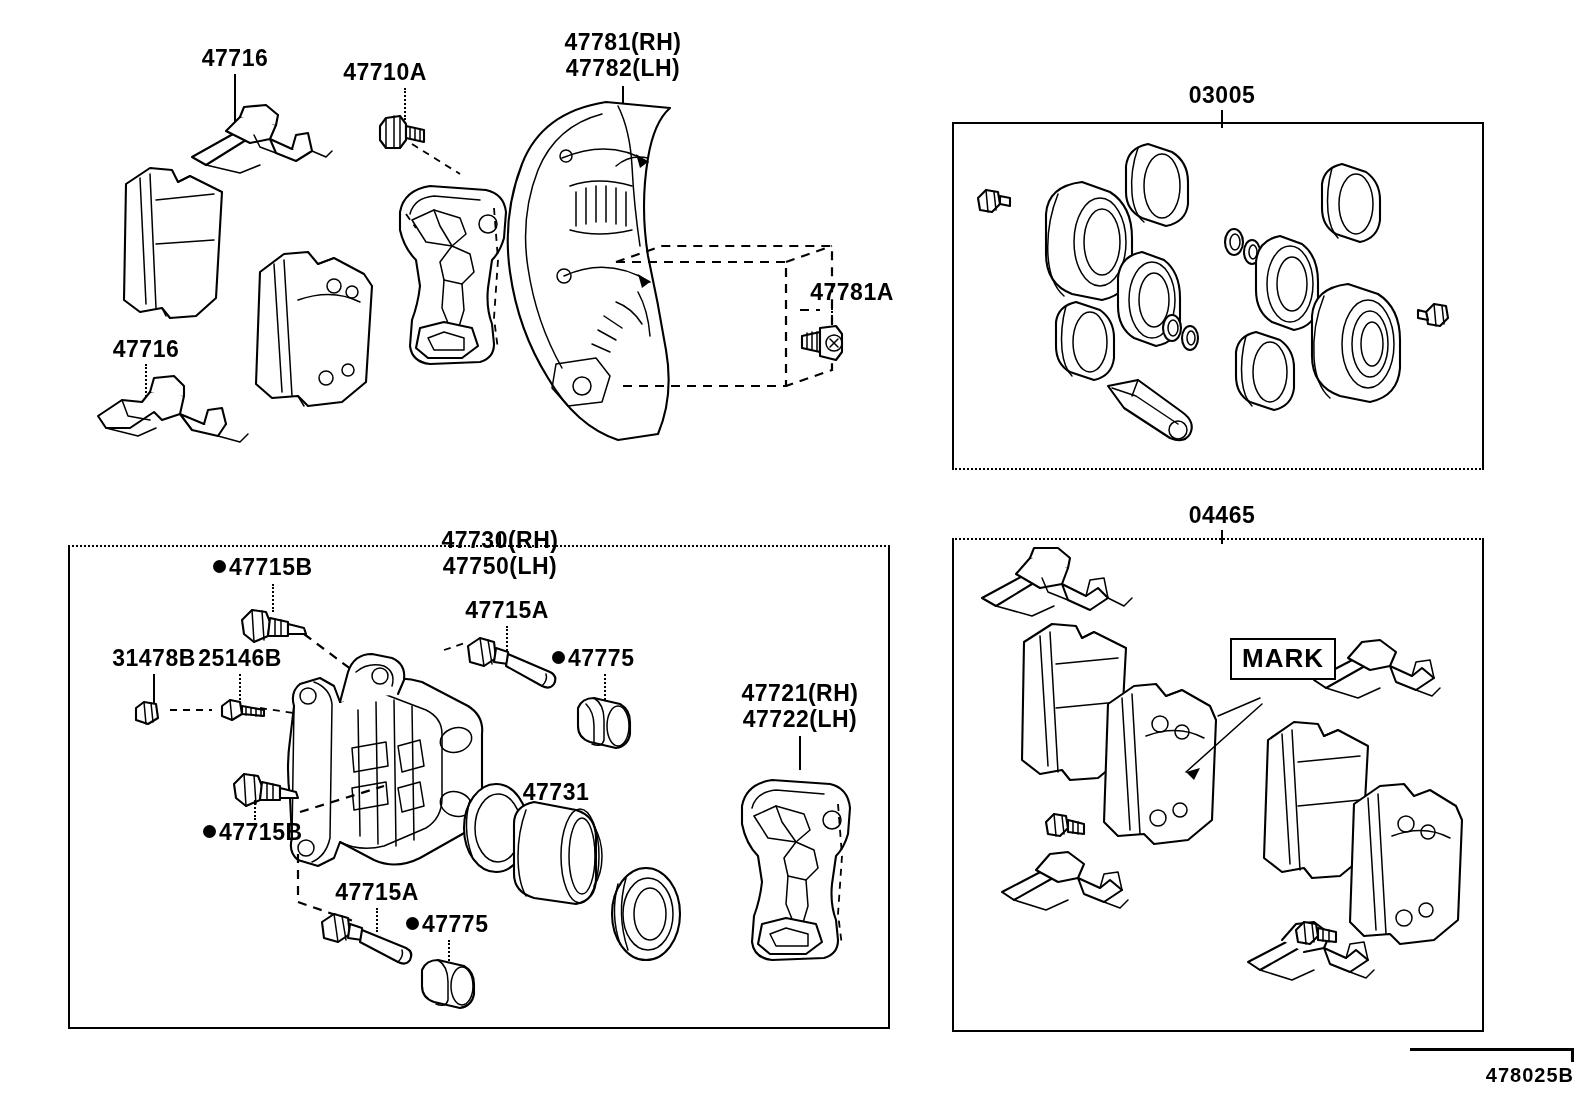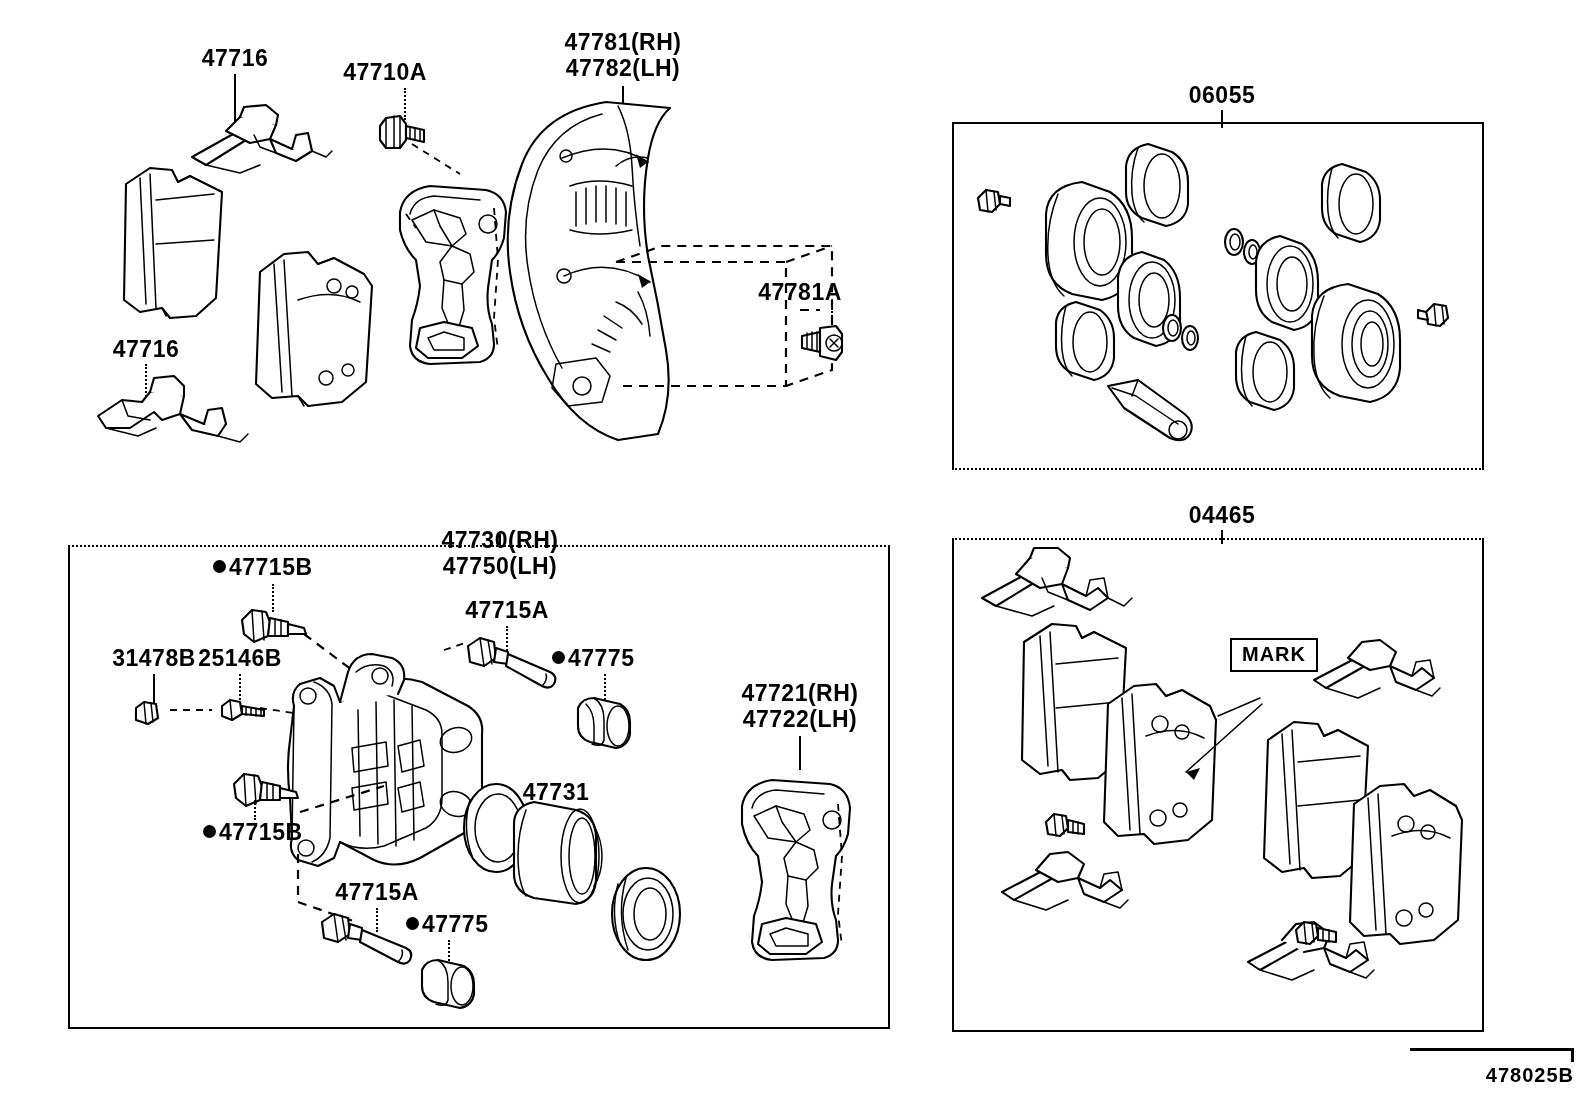--- a/index.html
+++ b/index.html
@@ -48,21 +48,21 @@
     pointer-events:none;
   }
 
   
   .ll{position:absolute;background:#000;width:1.6px;}
   .lld{position:absolute;width:0;border-left:2px dotted #000;}
 
   
   .markbox{
     position:absolute;border:2px solid #000;background:#fff;
-    font-weight:bold;font-size:20px;letter-spacing:1px;
+    font-weight:bold;font-size:26px;letter-spacing:1px;
     padding:3px 10px 4px 10px;
   }
 
   
   .footcode{
     position:absolute;right:18px;bottom:12px;
     font-size:20px;font-weight:bold;letter-spacing:1px;
   }
   .footrule{position:absolute;right:18px;bottom:48px;width:164px;height:3px;background:#000;}
   .footrule:after{content:"";position:absolute;right:0;top:0;width:3px;height:14px;background:#000;}
@@ -210,21 +210,21 @@
 
   <div class="art" style="left:610px;top:240px;">
     <svg width="230" height="190" viewBox="0 0 230 190">
       <path class="dash" d="M6 22 L176 22 L176 146 L6 146"></path>
       <path class="dash" d="M6 22 L52 6 L222 6 L222 130 L176 146"></path>
       <path class="dash" d="M176 22 L222 6"></path>
       <path class="dash" d="M190 70 L210 70"></path>
     </svg>
   </div>
 
-  <div class="lbl ctr" style="left:800px;top:280px;">47781A</div>
+  <div class="lbl ctr" style="left:852px;top:280px;">47781A</div>
   <div class="lld" style="left:831px;top:308px;height:24px;"></div>
   <div class="art" style="left:796px;top:322px;">
     <svg width="64" height="44" viewBox="0 0 64 44">
       <path class="sw" d="M6 14 L24 10 L24 30 L6 26 Z"></path>
       <path class="s1" d="M11 11 L11 27 M16 10 L16 28 M21 10 L21 29"></path>
       <path class="sw" d="M24 6 L40 4 L46 12 L46 30 L40 38 L24 34 Z"></path>
       <circle class="s1" cx="38" cy="21" r="8"></circle>
       <path class="s1" d="M34 17 L42 25 M34 25 L42 17"></path>
     </svg>
   </div>
@@ -427,21 +427,21 @@
       <circle class="s1" cx="108" cy="58" r="9"></circle>
       <path class="s1" d="M72 80 L90 88 L94 106 L82 118 L64 114 L60 96 Z"></path>
       <path class="s1" d="M64 114 L62 142 L70 162"></path>
       <path class="s1" d="M82 118 L84 144 L78 164"></path>
       <path class="sw" d="M38 162 L62 156 L92 162 L98 180 L82 192 L46 192 L34 182 Z"></path>
       <path class="s1" d="M46 172 L62 166 L84 172 L84 184 L52 184 Z"></path>
       <path class="dashthin" d="M114 42 L118 94 L114 152 L118 184"></path>
     </svg>
   </div>
 
-  <div class="lbl ctr" style="left:1222px;top:83px;">06055</div>
+  <div class="lbl ctr" style="left:1222px;top:83px;">03005</div>
   <div class="ll" style="left:1221px;top:110px;height:18px;"></div>
 
   <div class="panel" style="left:952px;top:122px;width:528px;height:344px;">
     <div class="solidedge" style="border-top:2px solid #000;border-right:2px solid #000;border-bottom:none;border-left:2px solid #000;"></div>
   </div>
 
   <div class="art" style="left:960px;top:130px;">
     <svg width="512" height="330" viewBox="0 0 512 330">
 
       <path class="sw" d="M18 68 L26 60 L38 62 L40 74 L32 82 L20 80 Z"></path>

